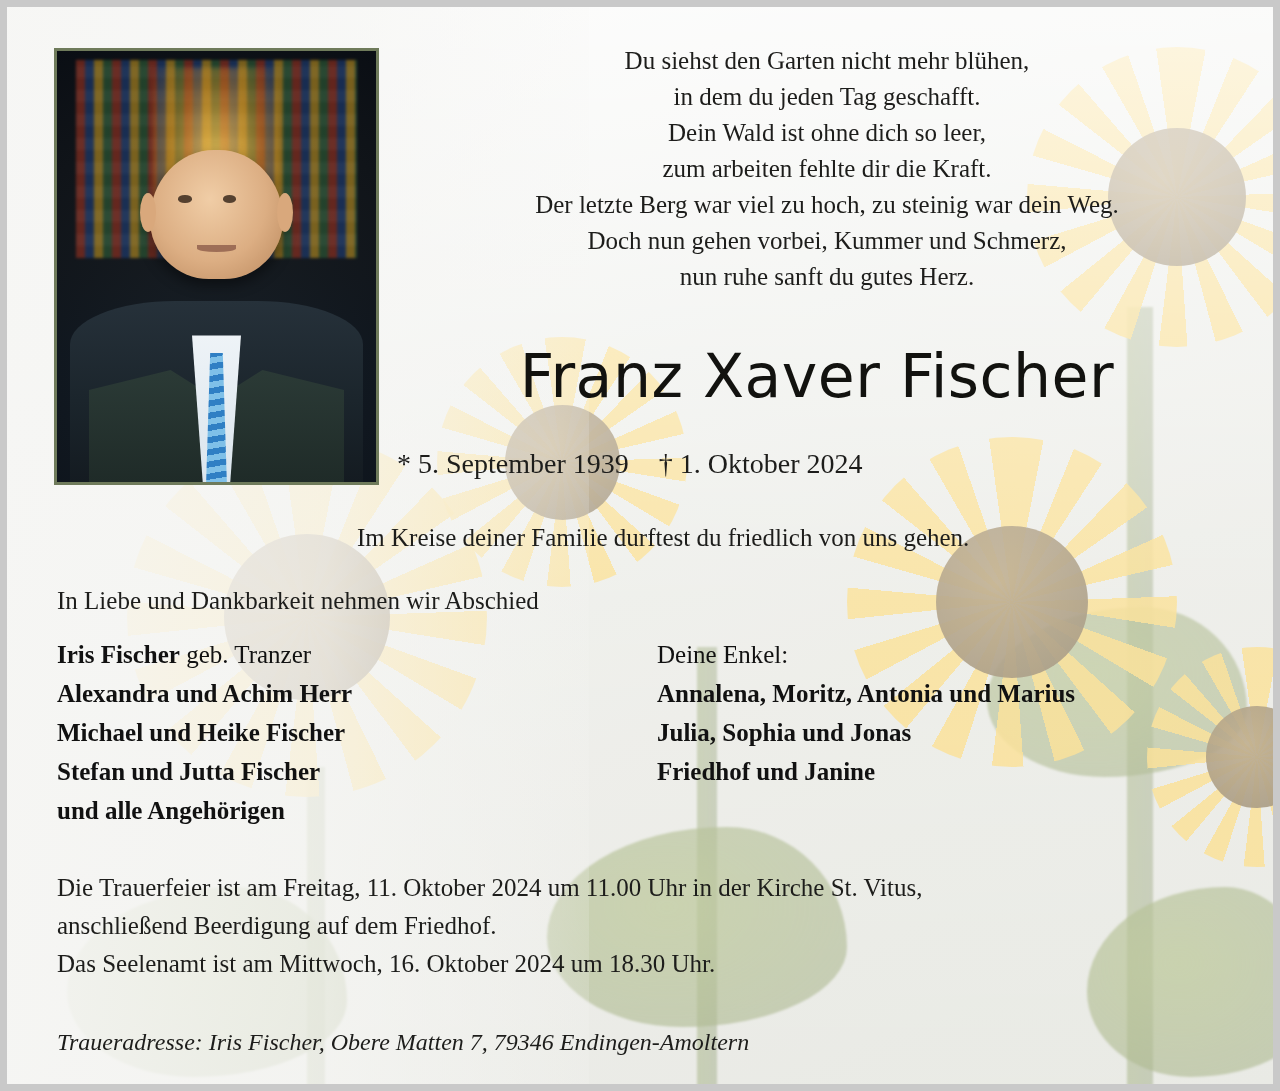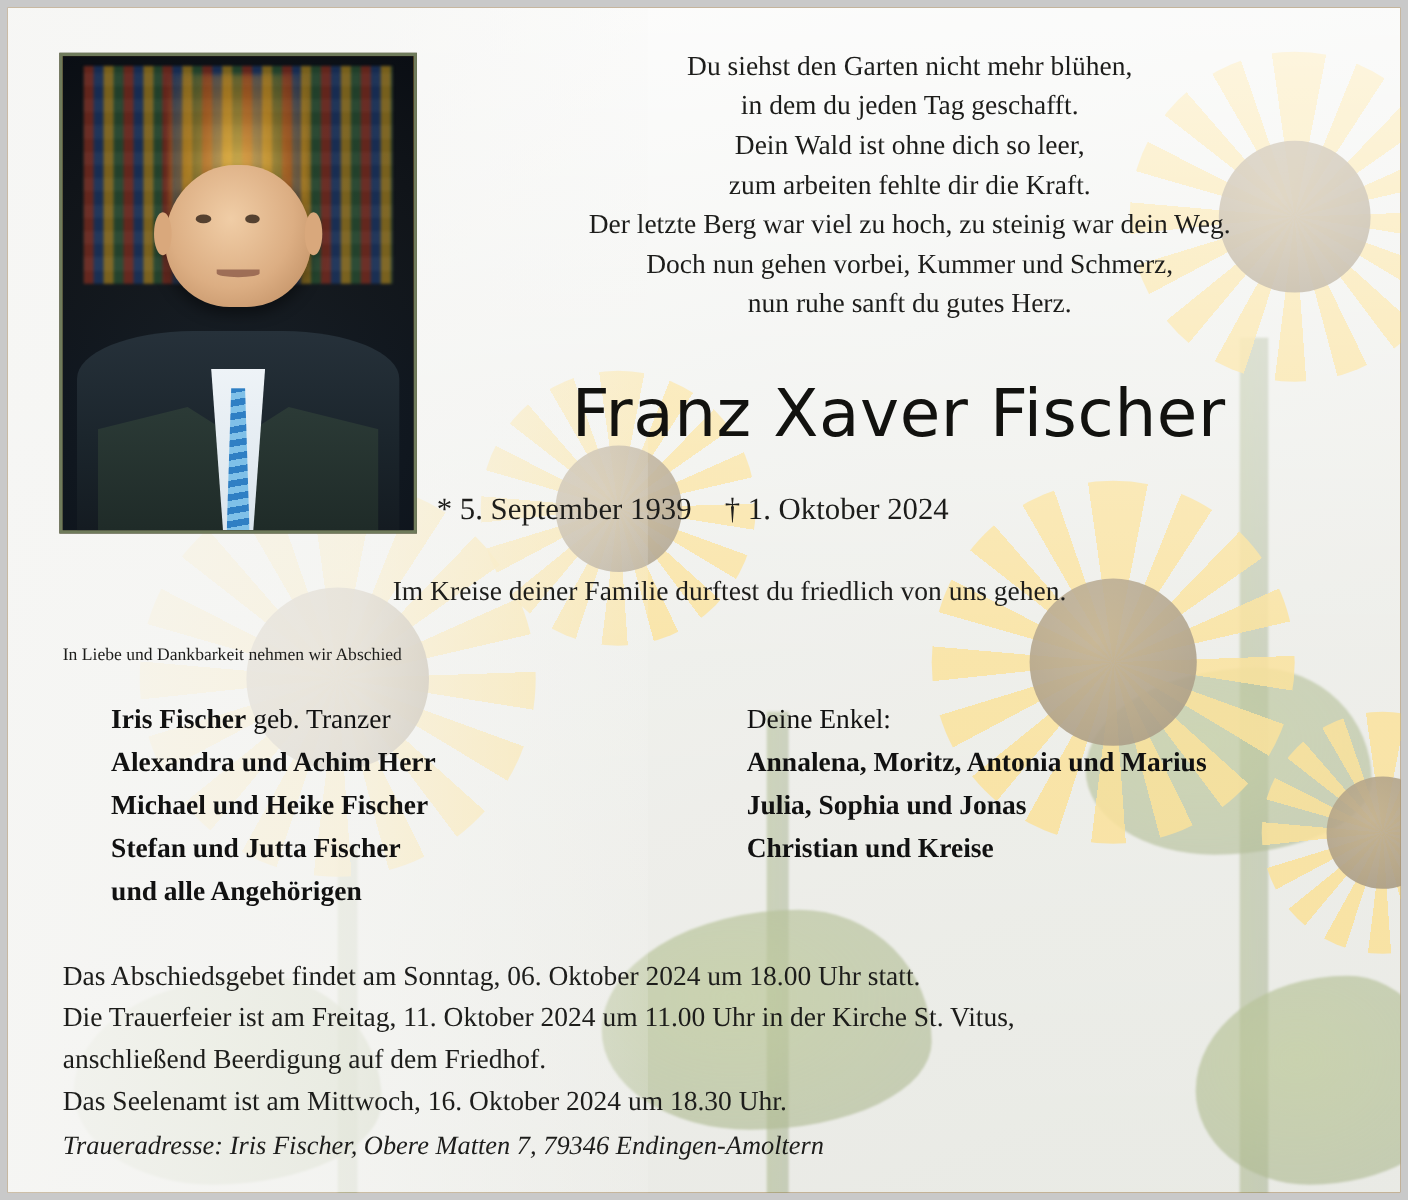--- a/index.html
+++ b/index.html
@@ -8,21 +8,21 @@
     background: #ffffff;
   }
   body {
     font-family: "Liberation Serif", serif;
   }
   .page {
     position: relative;
     width: 1280px;
     height: 1091px;
     overflow: hidden;
-    background: #a16207;
+    background: #fde047;
     box-sizing: border-box;
     border: 7px solid #c9c9c9;
   }
   
   .bg {
     position: absolute;
     inset: 0;
     overflow: hidden;
     z-index: 0;
   }
@@ -242,37 +242,37 @@
     width: 900px;
     text-align: left;
     font-size: 25px;
     color: #1d1d1b;
   }
 
   .farewell {
     position: absolute;
     left: 50px;
     top: 580px;
-    font-size: 16px;
+    font-size: 25px;
     color: #1d1d1b;
   }
 
   .family {
     position: absolute;
     left: 50px;
     top: 628px;
     width: 1190px;
     display: flex;
   }
   .family-col {
     font-size: 25px;
     line-height: 39px;
     color: #111;
   }
-  .col-left { width: 600px; margin-left: 44px; }
+  .col-left { width: 600px; }
   .col-right { width: 590px; }
   .bold { font-weight: bold; }
   .reg { font-weight: normal; }
   .col-right .head-line { font-weight: normal; }
 
   .details {
     position: absolute;
     left: 50px;
     top: 862px;
     width: 1190px;
@@ -364,26 +364,25 @@
         </div>
         <div class="bold">Alexandra und Achim Herr</div>
         <div class="bold">Michael und Heike Fischer</div>
         <div class="bold">Stefan und Jutta Fischer</div>
         <div class="bold">und alle Angehörigen</div>
       </div>
       <div class="family-col col-right">
         <div class="head-line">Deine Enkel:</div>
         <div class="bold">Annalena, Moritz, Antonia und Marius</div>
         <div class="bold">Julia, Sophia und Jonas</div>
-        <div class="bold">Christian und Kreise</div>
+        <div class="bold">Friedhof und Janine</div>
       </div>
     </div>
 
     <div class="details">
-      <div>Das Abschiedsgebet findet am Sonntag, 06. Oktober 2024 um 18.00 Uhr statt.</div>
       <div>Die Trauerfeier ist am Freitag, 11. Oktober 2024 um 11.00 Uhr in der Kirche St. Vitus,</div>
       <div>anschließend Beerdigung auf dem Friedhof.</div>
       <div>Das Seelenamt ist am Mittwoch, 16. Oktober 2024 um 18.30 Uhr.</div>
     </div>
 
     <div class="address">Traueradresse: Iris Fischer, Obere Matten 7, 79346 Endingen-Amoltern</div>
 
   </div>
 </div>
 

